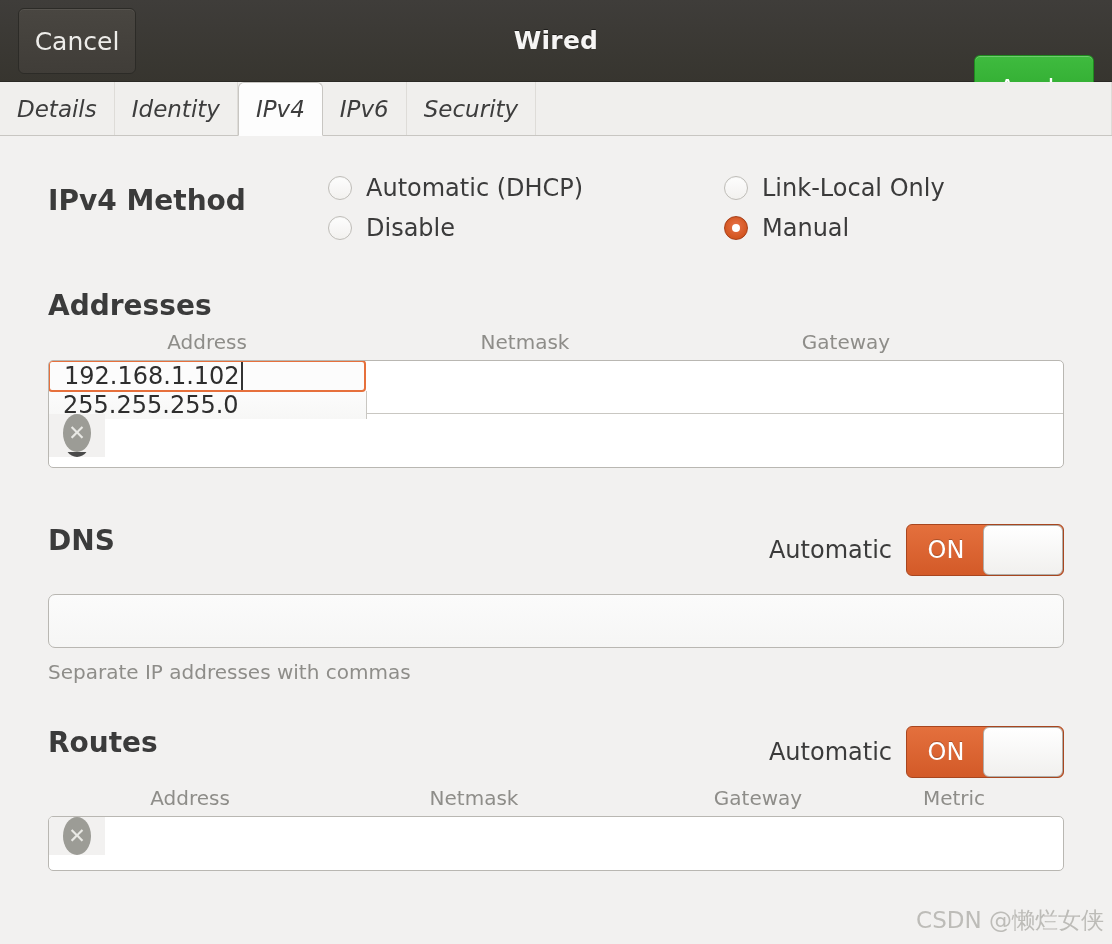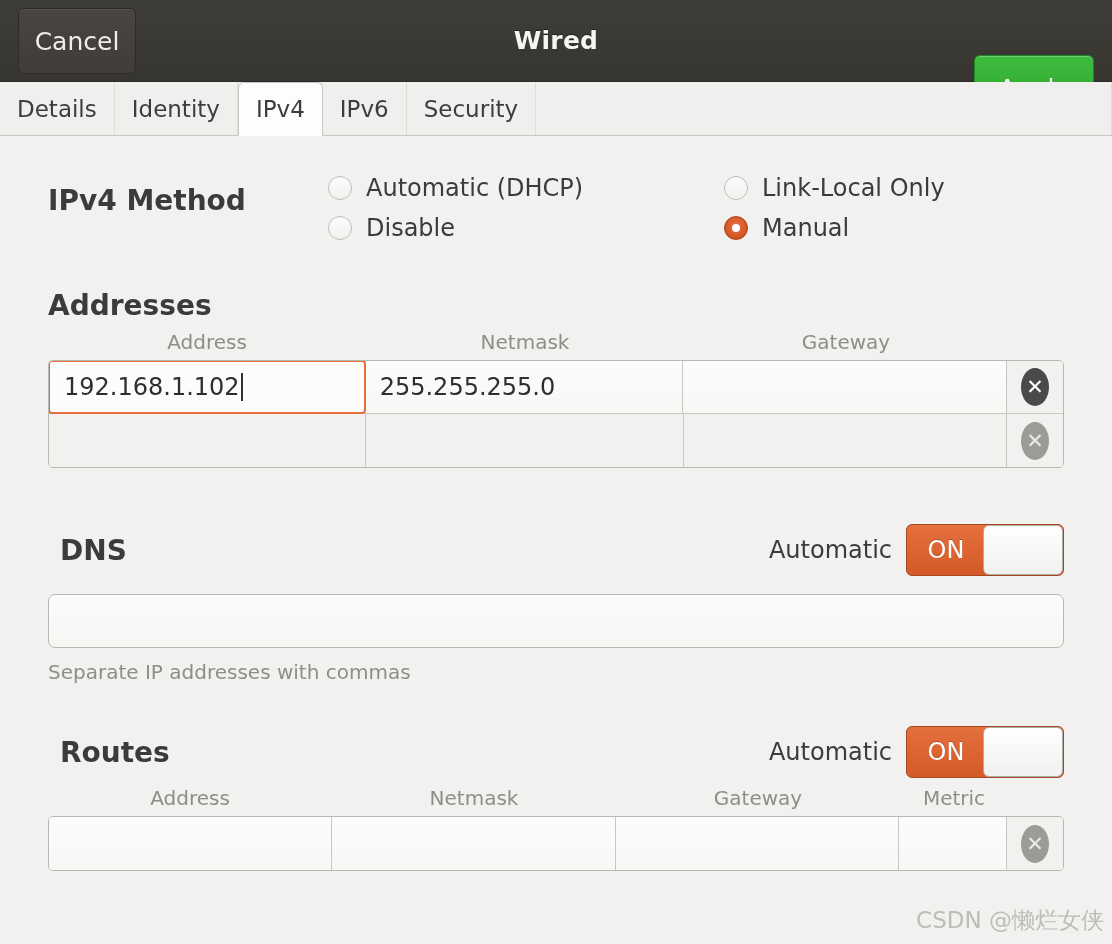--- a/index.html
+++ b/index.html
@@ -57,20 +57,21 @@
   }
 
   
   .tabbar {
     position: relative;
     height: 54px;
     background: #f0efed;
     border-bottom: 1px solid #c8c6c2;
     display: flex;
     padding-left: 0;
+    font-style: italic;
   }
   .tab {
     height: 53px;
     padding: 0 17px;
     display: flex; align-items: center;
     font-size: 23px;
     color: #3d3d3d;
     background: #f0efed;
     border-right: 1px solid #dedcd8;
     cursor: pointer;
@@ -136,43 +137,43 @@
     left: 7px; top: 7px;
     width: 8px; height: 8px;
     border-radius: 50%;
     background: #fff;
   }
   .radio-label { font-size: 24px; color: #3b3b3b; }
 
   
   .block-head {
     display: flex;
-    align-items: center;
+    align-items: flex-start;
     justify-content: space-between;
-    margin-left: 12px;
   }
   .col-headers {
     display: flex;
     font-size: 20px;
     color: #8e8d89;
     padding-top: 8px;
     padding-bottom: 6px;
   }
   .col-headers span { text-align: center; }
 
   .grid-table {
     border: 1px solid #b9b7b2;
     border-radius: 5px;
     overflow: hidden;
     background: #fff;
   }
   .grid-row {
     display: flex;
     height: 53px;
     border-bottom: 1px solid #c9c7c2;
+    flex-direction: column;
   }
   .grid-row:last-child { border-bottom: none; }
   .cell {
     border-right: 1px solid #c9c7c2;
     background: linear-gradient(to bottom,#fcfcfc,#f7f7f6);
     display: flex; align-items: center;
     padding: 0 14px;
     font-size: 24px;
     color: #2e2e2e;
     position: relative;

